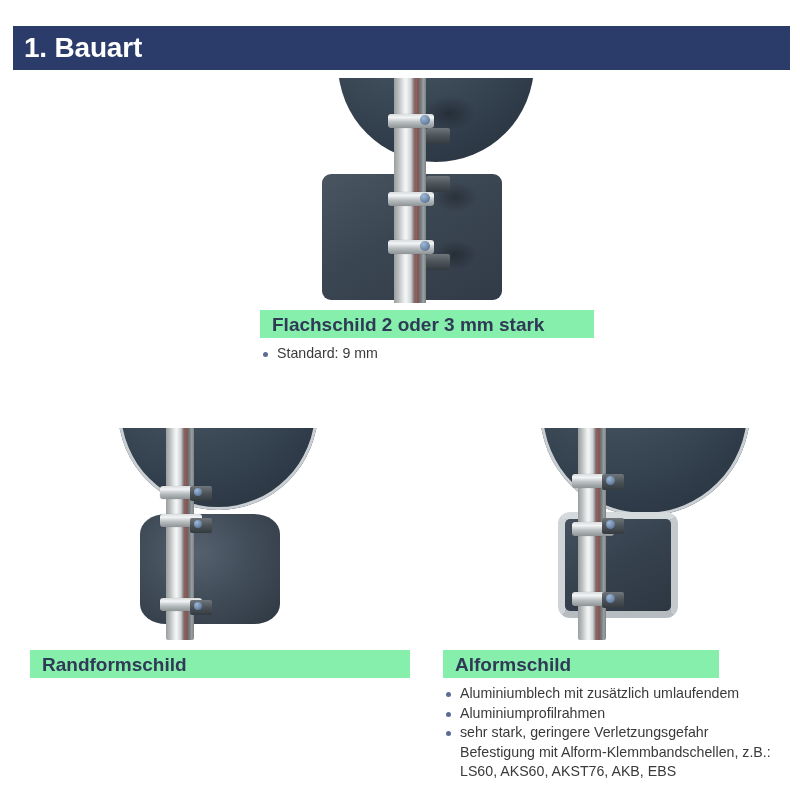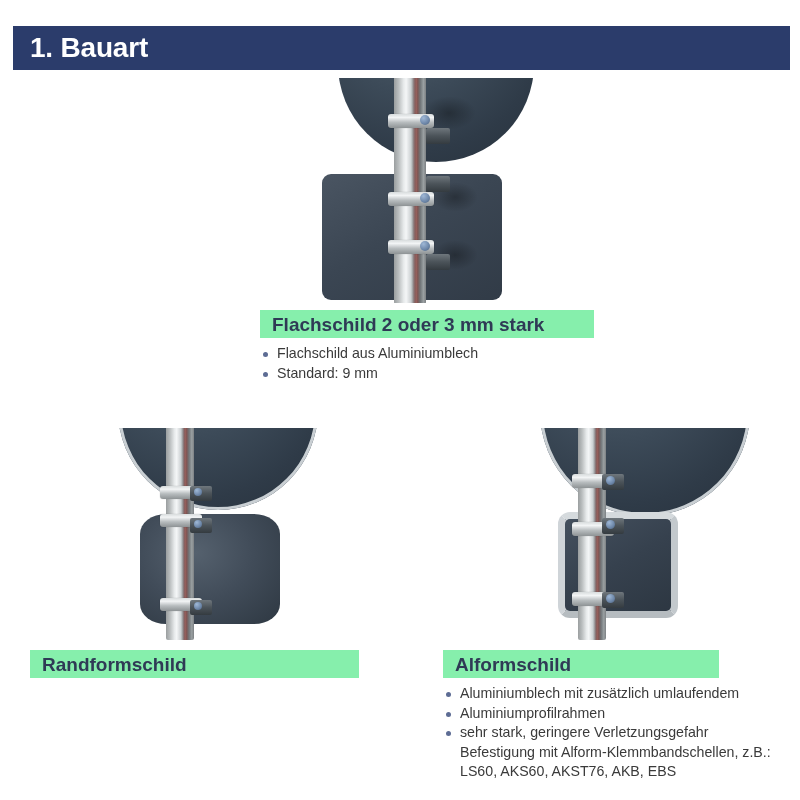--- a/index.html
+++ b/index.html
@@ -26,21 +26,21 @@
     height: 44px;
     background: #2b3c6b;
     display: flex;
     align-items: center;
   }
   .header-title {
     color: #ffffff;
     font-size: 28px;
     font-weight: bold;
     letter-spacing: -0.2px;
-    padding-left: 17px;
+    padding-left: 11px;
     line-height: 1;
   }
 
   
   .caption-bar {
     background: #86efac;
     display: flex;
     align-items: center;
     height: 28px;
   }
@@ -154,21 +154,21 @@
     border-radius: 50%;
   }
 
   
   #block-flachschild { position: absolute; left: 260px; top: 310px; width: 400px; }
   #block-flachschild .caption-bar { width: 334px; }
   #photo-flachschild { left: 262px; top: 78px; width: 340px; height: 225px; }
 
   
   #block-randform { position: absolute; left: 30px; top: 650px; width: 390px; }
-  #block-randform .caption-bar { width: 329px; }
+  #block-randform .caption-bar { width: 380px; }
   #photo-randform { left: 18px; top: 428px; width: 330px; height: 212px; }
 
   
   #block-alform { position: absolute; left: 443px; top: 650px; width: 360px; }
   #block-alform .caption-bar { width: 276px; }
   #photo-alform { left: 448px; top: 428px; width: 330px; height: 212px; }
 </style>
 </head>
 <body>
 
@@ -235,23 +235,20 @@
   <div class="clamp-tab" style="left:154px; top:164px; width:22px; height:16px;"></div>
   <div class="clamp-bolt" style="left:158px; top:166px; width:9px; height:9px;"></div>
 </div>
 
 <div id="block-flachschild">
   <div class="caption-bar">
     <span class="caption-text">Flachschild 2 oder 3 mm stark</span>
   </div>
   <ul class="bullets">
     <li>
-      <span>Flachschild aus Aluminiumblech</span>
-    </li>
-    <li>
       <span>Standard: 9 mm</span>
     </li>
   </ul>
 </div>
 
 <div id="block-randform">
   <div class="caption-bar">
     <span class="caption-text">Randformschild</span>
   </div>
 </div>

